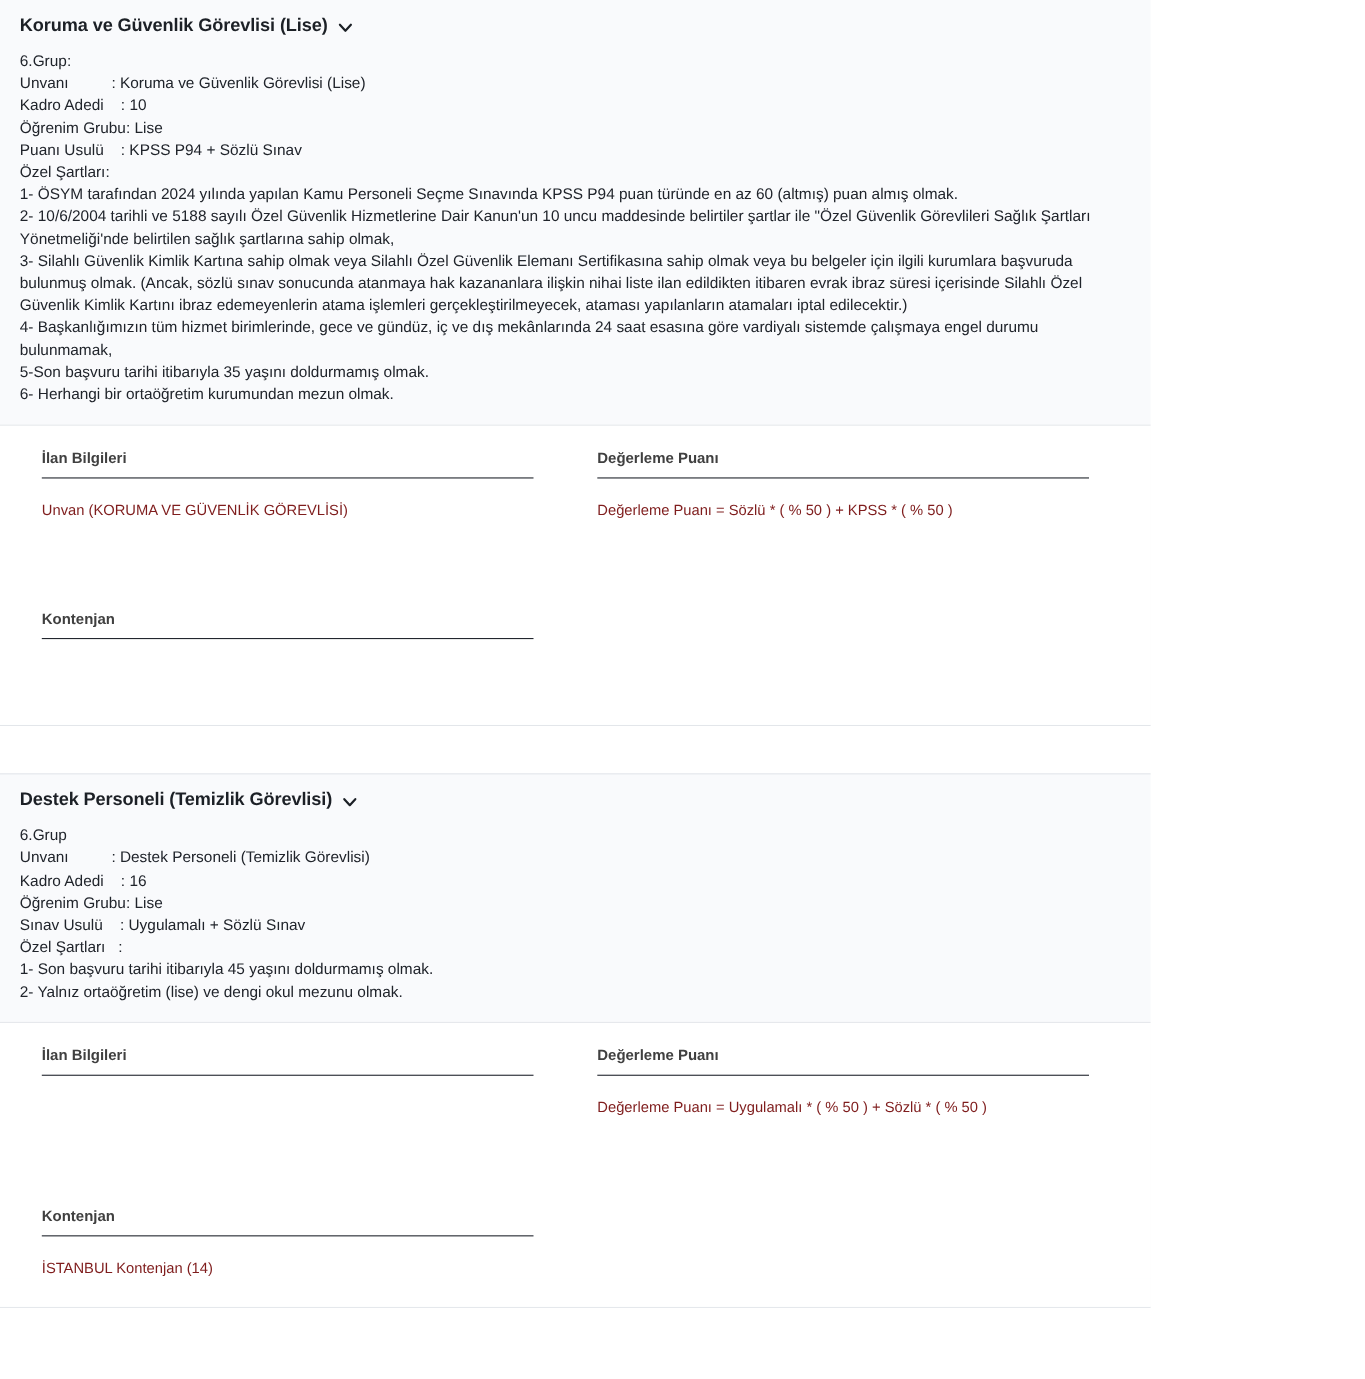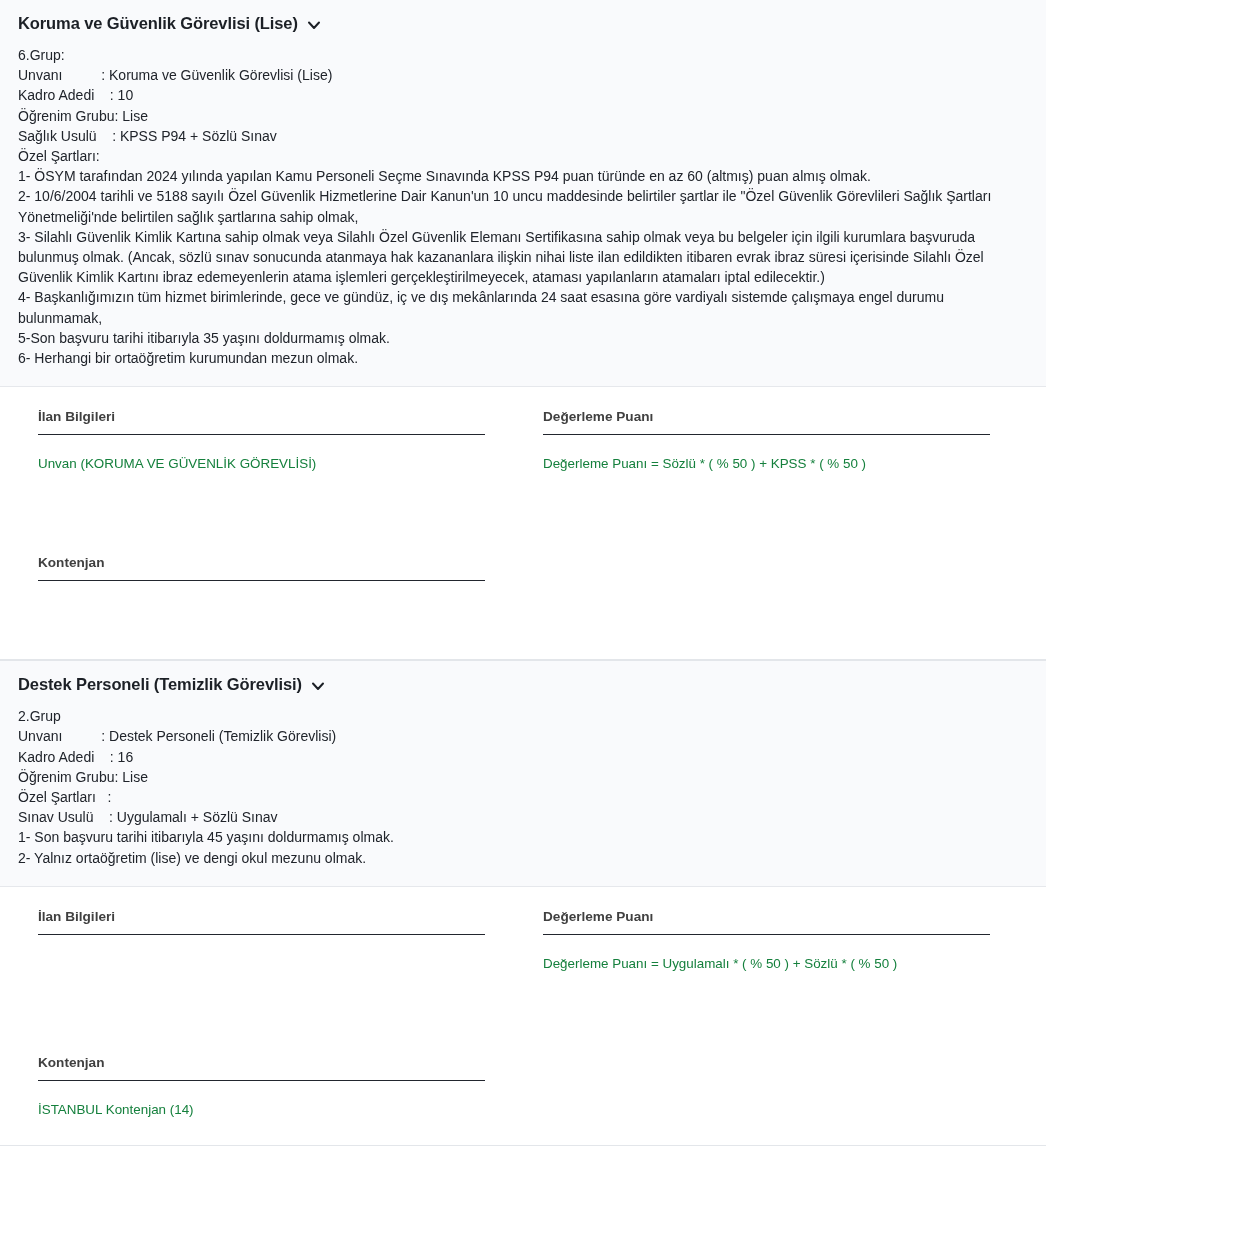--- a/index.html
+++ b/index.html
@@ -15,20 +15,21 @@
     min-height: 1254px;
   }
   .section {
     width: 1046px;
     background: #f9fafc;
     border-bottom: 1px solid #e3e6ea;
     padding: 0;
   }
   .section + .section {
     border-top: 1px solid #e3e6ea;
+    margin-top: 43px;
   }
   .section-header {
     display: flex;
     align-items: center;
     gap: 8px;
     padding: 14px 18px 6px 18px;
     cursor: pointer;
   }
   .section-title {
     font-size: 16.5px;
@@ -80,21 +81,21 @@
   .panel-rule {
     border-bottom: 1px solid #22262e;
     width: 468px;
     max-width: 100%;
   }
   .panel-right .panel-rule {
     width: 470px;
   }
   .panel-body {
     font-size: 13.4px;
-    color: #15803d;
+    color: #7f1d1d;
     padding-top: 19px;
     line-height: 19px;
   }
   .panel-spacer-lg { height: 60px; }
   .section-pad-bottom { height: 78px; background:#ffffff; }
   .section-pad-bottom-2 { height: 26px; background:#ffffff; }
   .right-empty { width:50%; }
 </style>
 </head>
 <body>
@@ -108,21 +109,21 @@
         <path d="M3 5.5 L8 11 L13 5.5" fill="none" stroke="#1c2026" stroke-width="2" stroke-linecap="round" stroke-linejoin="round"></path>
       </svg>
     </span>
   </div>
 
   <div class="detail-block">
     <div class="detail-line">6.Grup:</div>
     <div class="detail-line">Unvanı          : Koruma ve Güvenlik Görevlisi (Lise)</div>
     <div class="detail-line">Kadro Adedi    : 10</div>
     <div class="detail-line">Öğrenim Grubu: Lise</div>
-    <div class="detail-line">Sağlık Usulü    : KPSS P94 + Sözlü Sınav</div>
+    <div class="detail-line">Puanı Usulü    : KPSS P94 + Sözlü Sınav</div>
     <div class="detail-line">Özel Şartları:</div>
     <div class="detail-para">1- ÖSYM tarafından 2024 yılında yapılan Kamu Personeli Seçme Sınavında KPSS P94 puan türünde en az 60 (altmış) puan almış olmak.</div>
     <div class="detail-para">2- 10/6/2004 tarihli ve 5188 sayılı Özel Güvenlik Hizmetlerine Dair Kanun'un 10 uncu maddesinde belirtiler şartlar ile "Özel Güvenlik Görevlileri Sağlık Şartları Yönetmeliği'nde belirtilen sağlık şartlarına sahip olmak,</div>
     <div class="detail-para">3- Silahlı Güvenlik Kimlik Kartına sahip olmak veya Silahlı Özel Güvenlik Elemanı Sertifikasına sahip olmak veya bu belgeler için ilgili kurumlara başvuruda bulunmuş olmak. (Ancak, sözlü sınav sonucunda atanmaya hak kazananlara ilişkin nihai liste ilan edildikten itibaren evrak ibraz süresi içerisinde Silahlı Özel Güvenlik Kimlik Kartını ibraz edemeyenlerin atama işlemleri gerçekleştirilmeyecek, ataması yapılanların atamaları iptal edilecektir.)</div>
     <div class="detail-para">4- Başkanlığımızın tüm hizmet birimlerinde, gece ve gündüz, iç ve dış mekânlarında 24 saat esasına göre vardiyalı sistemde çalışmaya engel durumu bulunmamak,</div>
     <div class="detail-line">5-Son başvuru tarihi itibarıyla 35 yaşını doldurmamış olmak.</div>
     <div class="detail-line">6- Herhangi bir ortaöğretim kurumundan mezun olmak.</div>
   </div>
 
   <div class="panels">
@@ -162,26 +163,26 @@
   <div class="section-header">
     <span class="section-title">Destek Personeli (Temizlik Görevlisi)</span>
     <span class="chevron">
       <svg width="16" height="16" viewBox="0 0 16 16" aria-hidden="true">
         <path d="M3 5.5 L8 11 L13 5.5" fill="none" stroke="#1c2026" stroke-width="2" stroke-linecap="round" stroke-linejoin="round"></path>
       </svg>
     </span>
   </div>
 
   <div class="detail-block">
-    <div class="detail-line">2.Grup</div>
+    <div class="detail-line">6.Grup</div>
     <div class="detail-line">Unvanı          : Destek Personeli (Temizlik Görevlisi)</div>
     <div class="detail-line">Kadro Adedi    : 16</div>
     <div class="detail-line">Öğrenim Grubu: Lise</div>
+    <div class="detail-line">Sınav Usulü    : Uygulamalı + Sözlü Sınav</div>
     <div class="detail-line">Özel Şartları   :</div>
-    <div class="detail-line">Sınav Usulü    : Uygulamalı + Sözlü Sınav</div>
     <div class="detail-line">1- Son başvuru tarihi itibarıyla 45 yaşını doldurmamış olmak.</div>
     <div class="detail-line">2- Yalnız ortaöğretim (lise) ve dengi okul mezunu olmak.</div>
   </div>
 
   <div class="panels">
 
     <div class="panel panel-left">
       <div class="panel-inner">
         <div class="panel-title">İlan Bilgileri</div>
         <div class="panel-rule"></div>

